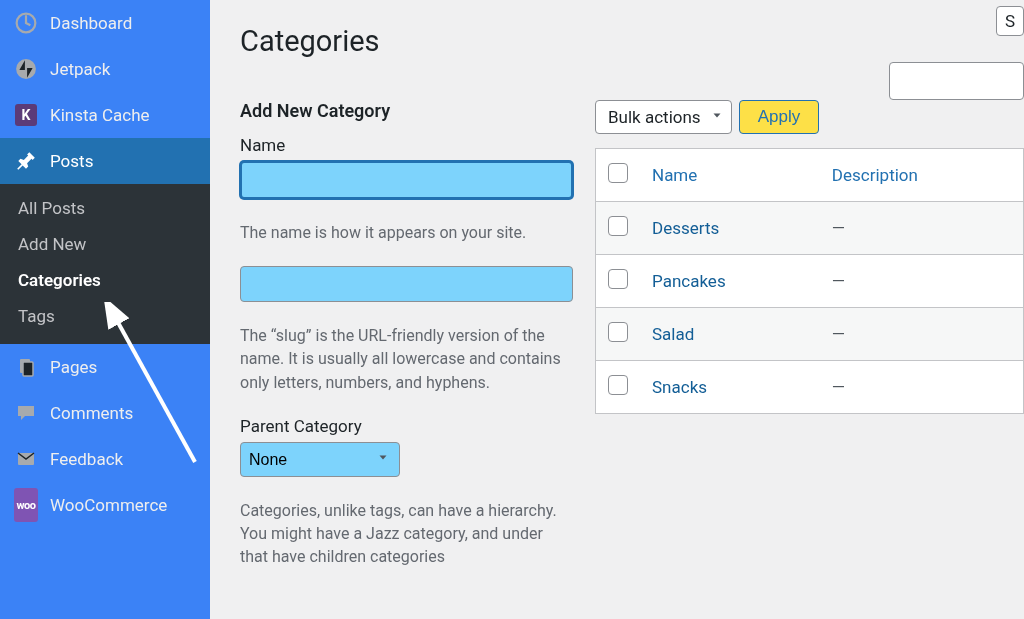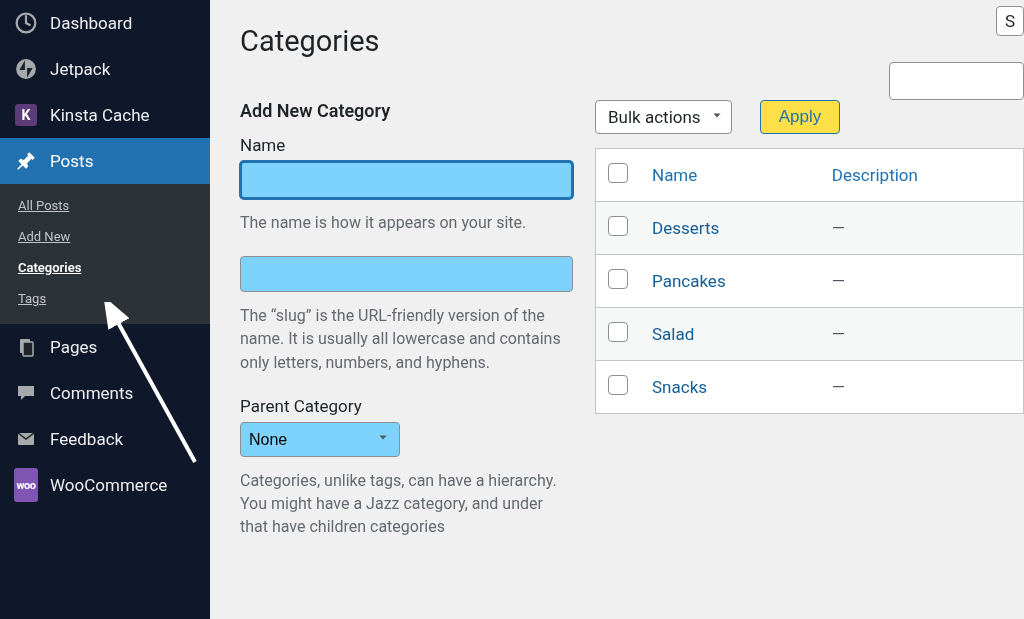--- a/index.html
+++ b/index.html
@@ -5,31 +5,31 @@
   * { box-sizing: border-box; margin: 0; padding: 0; }
   body {
     font-family: -apple-system, BlinkMacSystemFont, "Segoe UI", Roboto, sans-serif;
     background: #f0f0f1;
     width: 1024px; height: 619px;
     overflow: hidden;
     display: flex;
     position: relative;
   }
   
-  .sidebar { width: 210px; background: #0f172a; color: #f0f0f1; height: 100%; font-size: 17px; }
+  .sidebar { width: 210px; background: #3b82f6; color: #f0f0f1; height: 100%; font-size: 17px; }
   .menu-item { display: flex; align-items: center; padding: 11px 14px; color: #eee; cursor: pointer; }
   .menu-item .icon { width: 24px; height: 24px; margin-right: 12px; display:inline-flex; align-items:center; justify-content:center; color:#a7aaad;}
   .menu-item.current { background:#2271b1; color:#fff; position:relative; }
   .menu-item.current .icon { color:#fff; }
   .menu-item.current::after {
     content:""; position:absolute; right:-11px; top:50%; transform:translateY(-50%);
     border:11px solid transparent; border-right-color:#f0f0f1;
   }
   .submenu { background:#2c3338; padding: 6px 0 10px 0; }
-  .submenu .sub-item { padding: 8px 14px 8px 18px; color:#c3c4c7; font-size:13px; cursor:pointer;text-decoration:underline;}
+  .submenu .sub-item { padding: 8px 14px 8px 18px; color:#c3c4c7; font-size:17px; cursor:pointer;}
   .submenu .sub-item.active { color:#fff; font-weight:600; }
   .kbadge { background:#5b3b78; color:#fff; font-weight:700; font-size:14px; width:22px; height:22px; border-radius:3px; display:flex; align-items:center; justify-content:center;}
   .woobadge { background:#7f54b3; color:#fff; font-weight:700; font-size:11px; width:24px; height:34px; border-radius:3px; display:flex; align-items:center; justify-content:center; letter-spacing:-0.5px;}
 
   
   .main { flex:1; padding: 16px 0 0 30px; color:#1d2327; position:relative;}
   h1.page-title { font-size:29px; font-weight:400; margin: 8px 0 42px 0; }
   .cols { display:flex; }
   .form-col { width:355px; padding-right:22px; }
   .table-col { flex:1; }
@@ -37,24 +37,24 @@
   .form-col h2 { font-size:18px; font-weight:600; margin-bottom:14px; }
   .field-label { font-size:17px; margin-bottom:6px; display:block; }
   .text-input, .select-input {
     width:100%; border:1px solid #8c8f94; border-radius:4px; background:#7dd3fc;
     padding:8px 8px; font-size:16px;
   }
   .text-input.focused { border:2px solid #2271b1; box-shadow:0 0 0 1px #2271b1; }
   .select-wrap { position:relative; width:160px; }
   .select-input { width:160px; appearance:none; }
   .select-caret { position:absolute; right:10px; top:50%; transform:translateY(-50%); pointer-events:none; color:#50575e;}
-  .help { color:#646970; font-size:16px; line-height:1.45; margin:12px 0 22px 0; }
-
-  
-  .actions-row { display:flex; gap:28px; align-items:flex-start; margin-bottom:14px;}
+  .help { color:#646970; font-size:16px; line-height:1.45; margin:22px 0 22px 0; }
+
+  
+  .actions-row { display:flex; gap:7px; align-items:flex-start; margin-bottom:14px;}
   .bulk-select { border:1px solid #8c8f94; border-radius:4px; background:#fff; padding:6px 30px 6px 12px; font-size:17px; position:relative;}
   .bulk-wrap { position:relative;}
   .bulk-caret { position:absolute; right:8px; top:50%; transform:translateY(-50%); color:#50575e;}
   .apply-btn { border:1px solid #2271b1; color:#2271b1; background:#fde047; border-radius:4px; padding:6px 18px; font-size:17px; cursor:pointer;}
   table.wp-list { width:100%; border-collapse:collapse; background:#fff; border:1px solid #c3c4c7;}
   table.wp-list th, table.wp-list td { text-align:left; padding:14px 12px; font-size:17px; border-bottom:1px solid #c3c4c7;}
   table.wp-list thead th { font-weight:400; }
   table.wp-list thead th.sortable { color:#2271b1; cursor:pointer;}
   table.wp-list tbody tr:nth-child(odd){ background:#f6f7f7;}
   .cb-col { width:36px; }

